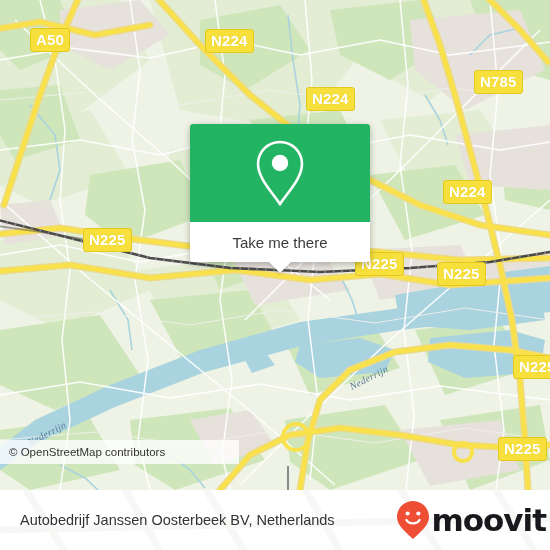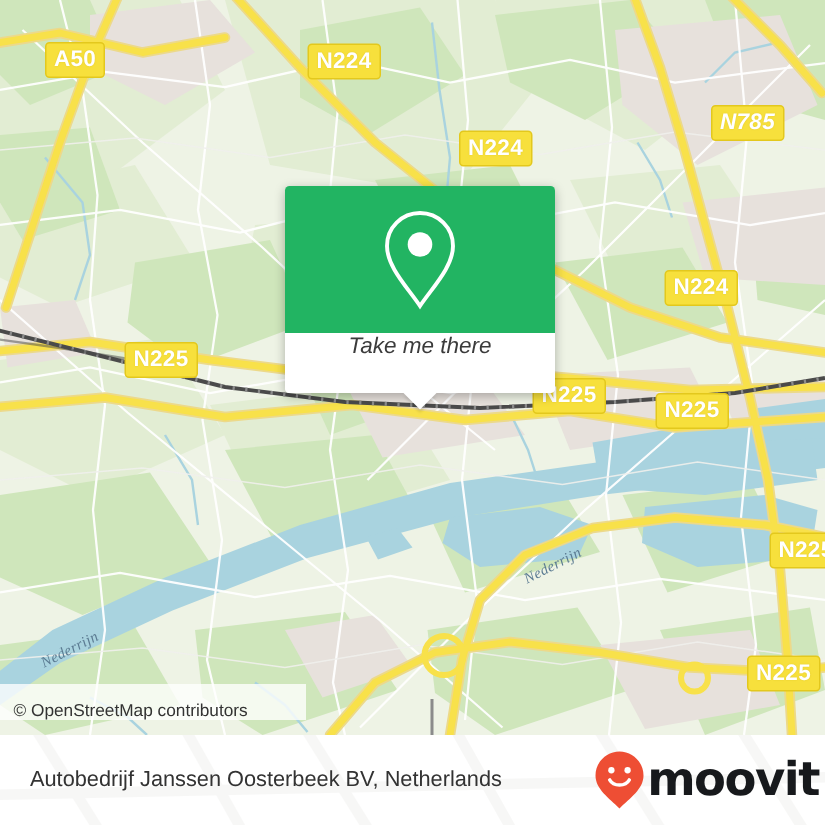--- a/index.html
+++ b/index.html
@@ -77,24 +77,24 @@
     border-top-left-radius: 3px;
     border-top-right-radius: 3px;
     display: flex;
     align-items: center;
     justify-content: center;
   }
   .popup-bottom {
     background: #ffffff;
     height: 40px;
     display: flex;
+    align-items: center;
     justify-content: center;
     border-bottom-left-radius: 3px;
     border-bottom-right-radius: 3px;
-    font-style: italic;
   }
   .popup-label {
     color: #3b3b3b;
     font-size: 15px;
     font-family: "Liberation Sans", sans-serif;
   }
   .popup-tail {
     position: absolute;
     left: 50%;
     margin-left: -11px;
@@ -104,26 +104,26 @@
     border-right: 11px solid transparent;
     border-top: 11px solid #ffffff;
     filter: drop-shadow(0 2px 1px rgba(0,0,0,0.13));
   }
   .pin-icon { display:block; }
 
   
   .attribution {
     position: absolute;
     left: 0;
-    top: 456px;
-    width: 204px;
+    top: 440px;
+    width: 239px;
     height: 24px;
     background: rgba(255,255,255,0.78);
     display: flex;
-    align-items: flex-end;
+    align-items: center;
     z-index: 30;
   }
   .attribution span {
     font-size: 11.5px;
     color: #333333;
     padding-left: 9px;
     font-family: "Liberation Sans", sans-serif;
   }
 
   
@@ -315,21 +315,21 @@
         </g>
 
         <line x1="288" y1="466" x2="288" y2="490" stroke="#8b8b8b" stroke-width="2"></line>
       </g>
     </svg>
 
     <div>
       <div class="shield" style="left:30px;  top:28px;">A50</div>
       <div class="shield" style="left:205px; top:29px;">N224</div>
       <div class="shield" style="left:306px; top:87px;">N224</div>
-      <div class="shield" style="left:474px; top:70px;font-style:italic;">N785</div>
+      <div class="shield" style="left:474px; top:70px;">N785</div>
       <div class="shield" style="left:443px; top:180px;">N224</div>
       <div class="shield" style="left:83px;  top:228px;">N225</div>
       <div class="shield" style="left:355px; top:252px;">N225</div>
       <div class="shield" style="left:437px; top:262px;">N225</div>
       <div class="shield" style="left:513px; top:355px;">N225</div>
       <div class="shield" style="left:498px; top:437px;">N225</div>
     </div>
 
     <div class="water-label" style="left:26px;  top:428px; transform:rotate(-27deg);">Nederrijn</div>
     <div class="water-label" style="left:348px; top:372px; transform:rotate(-27deg);">Nederrijn</div>

